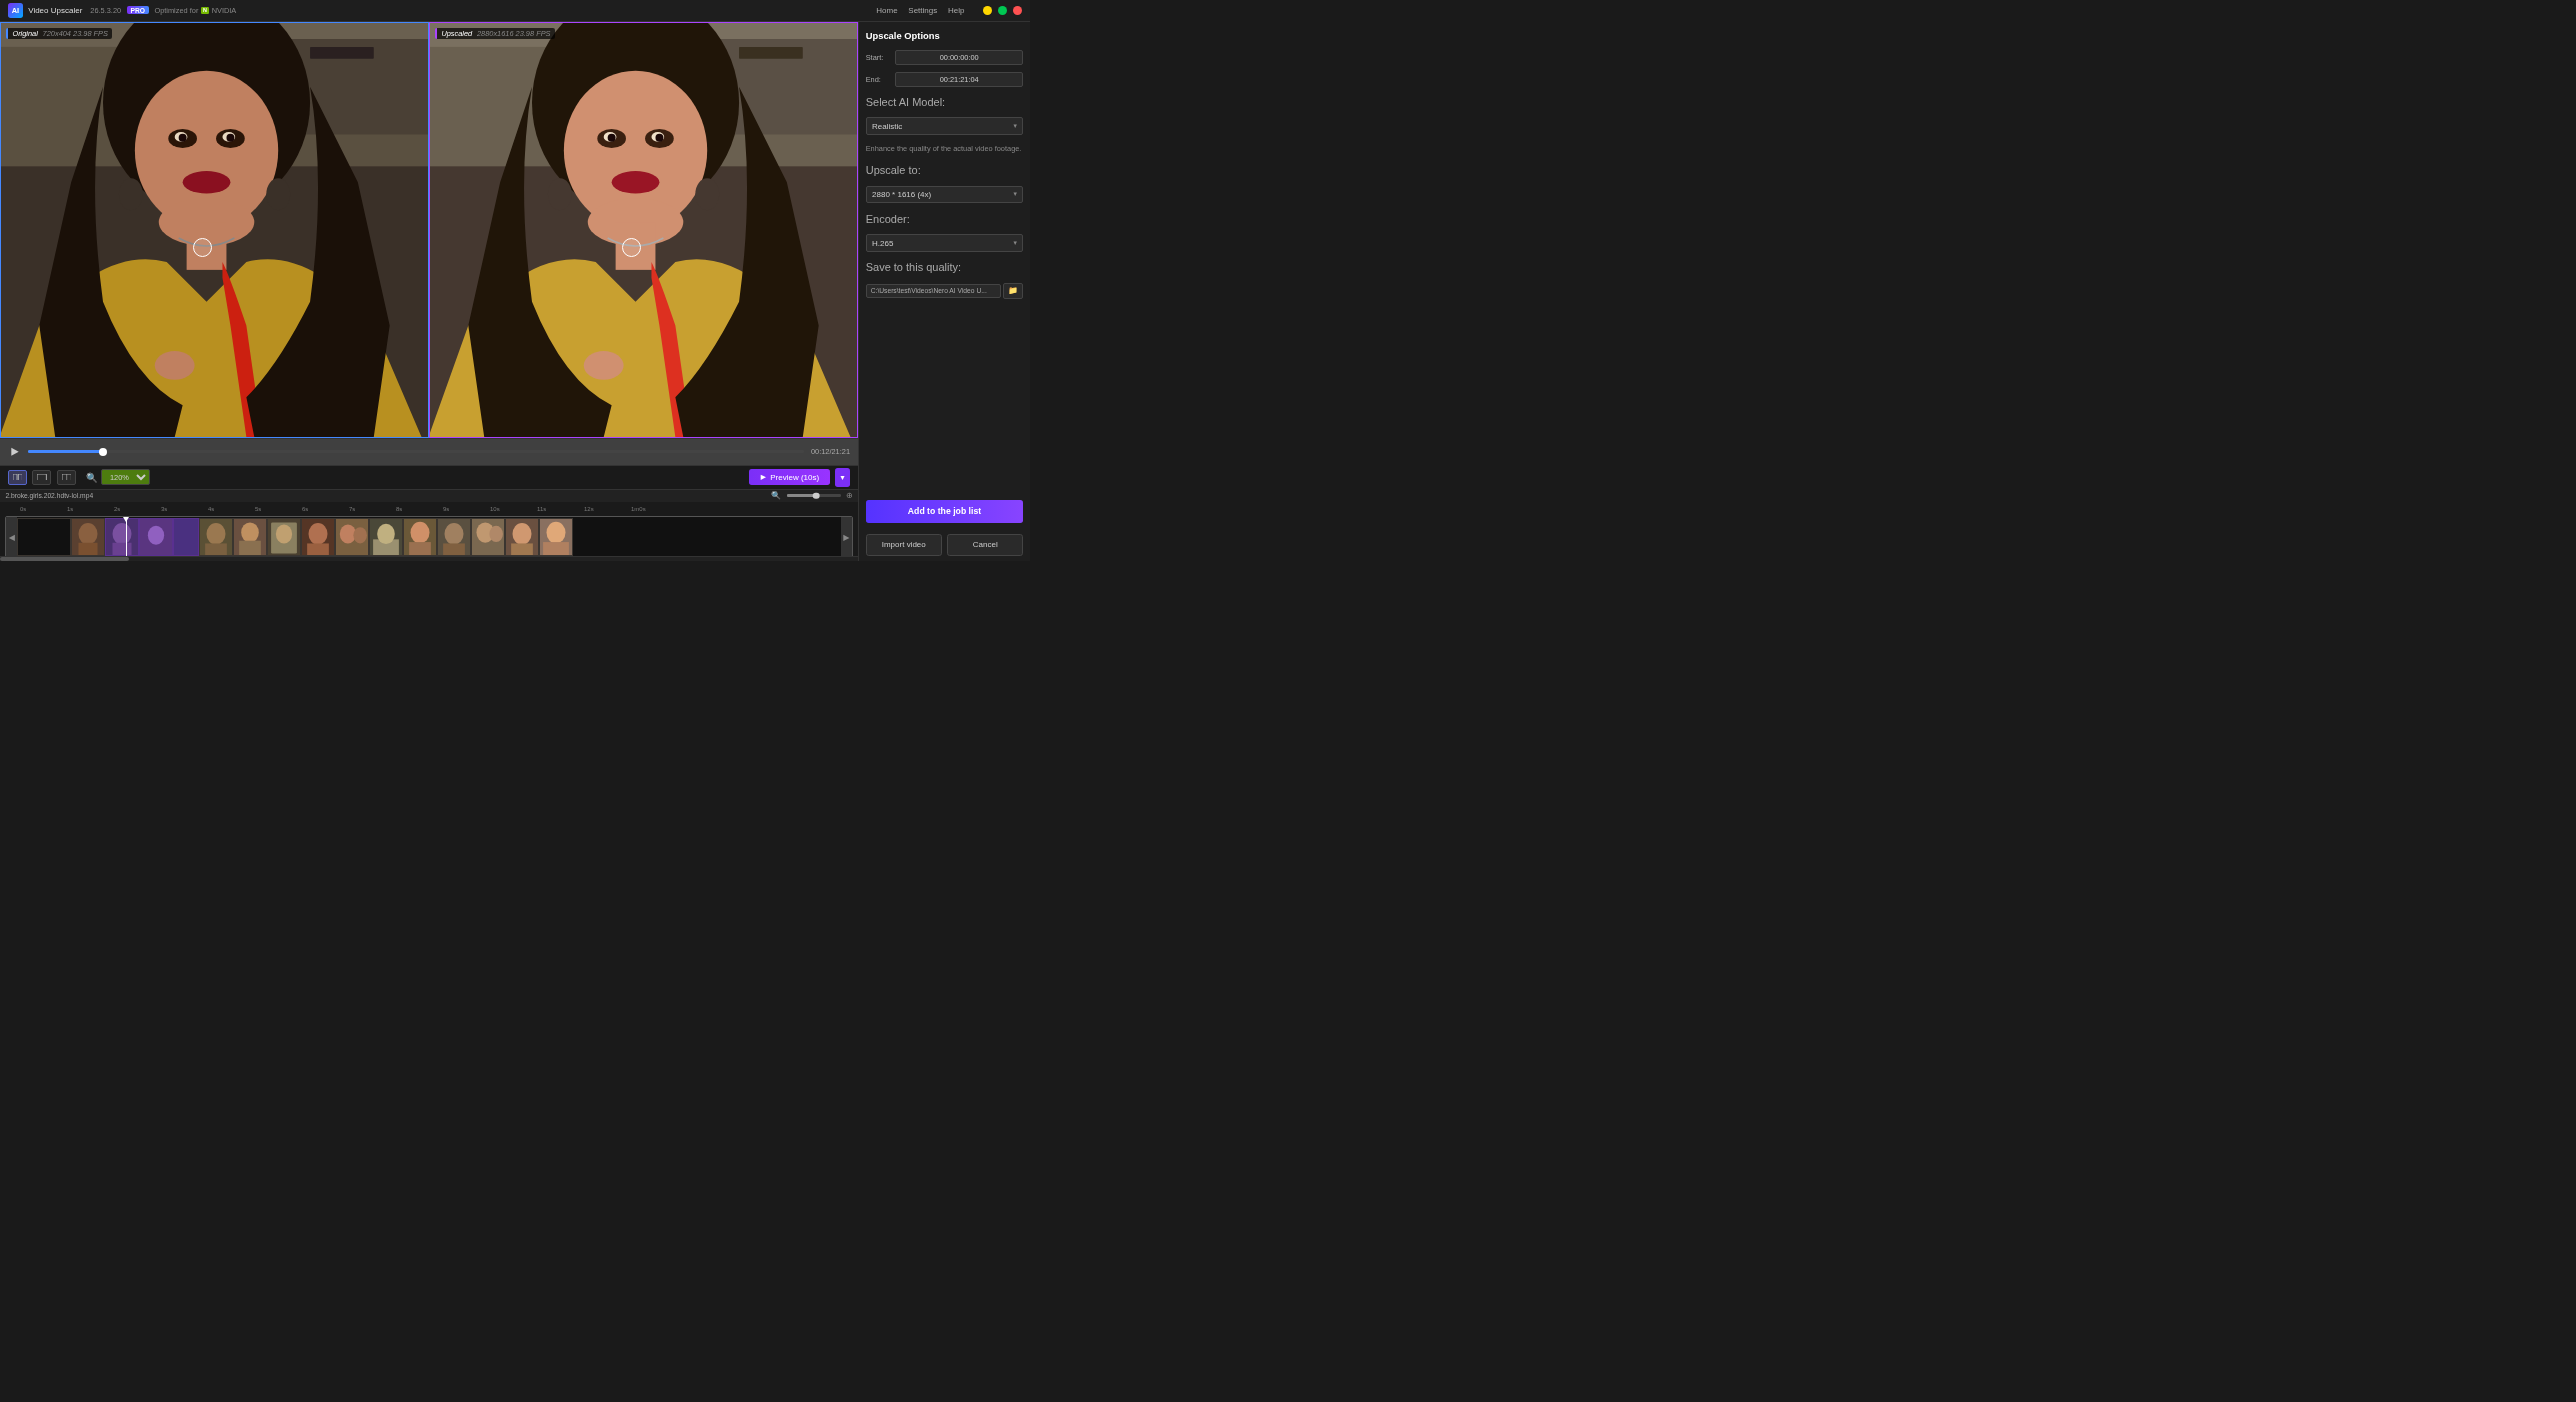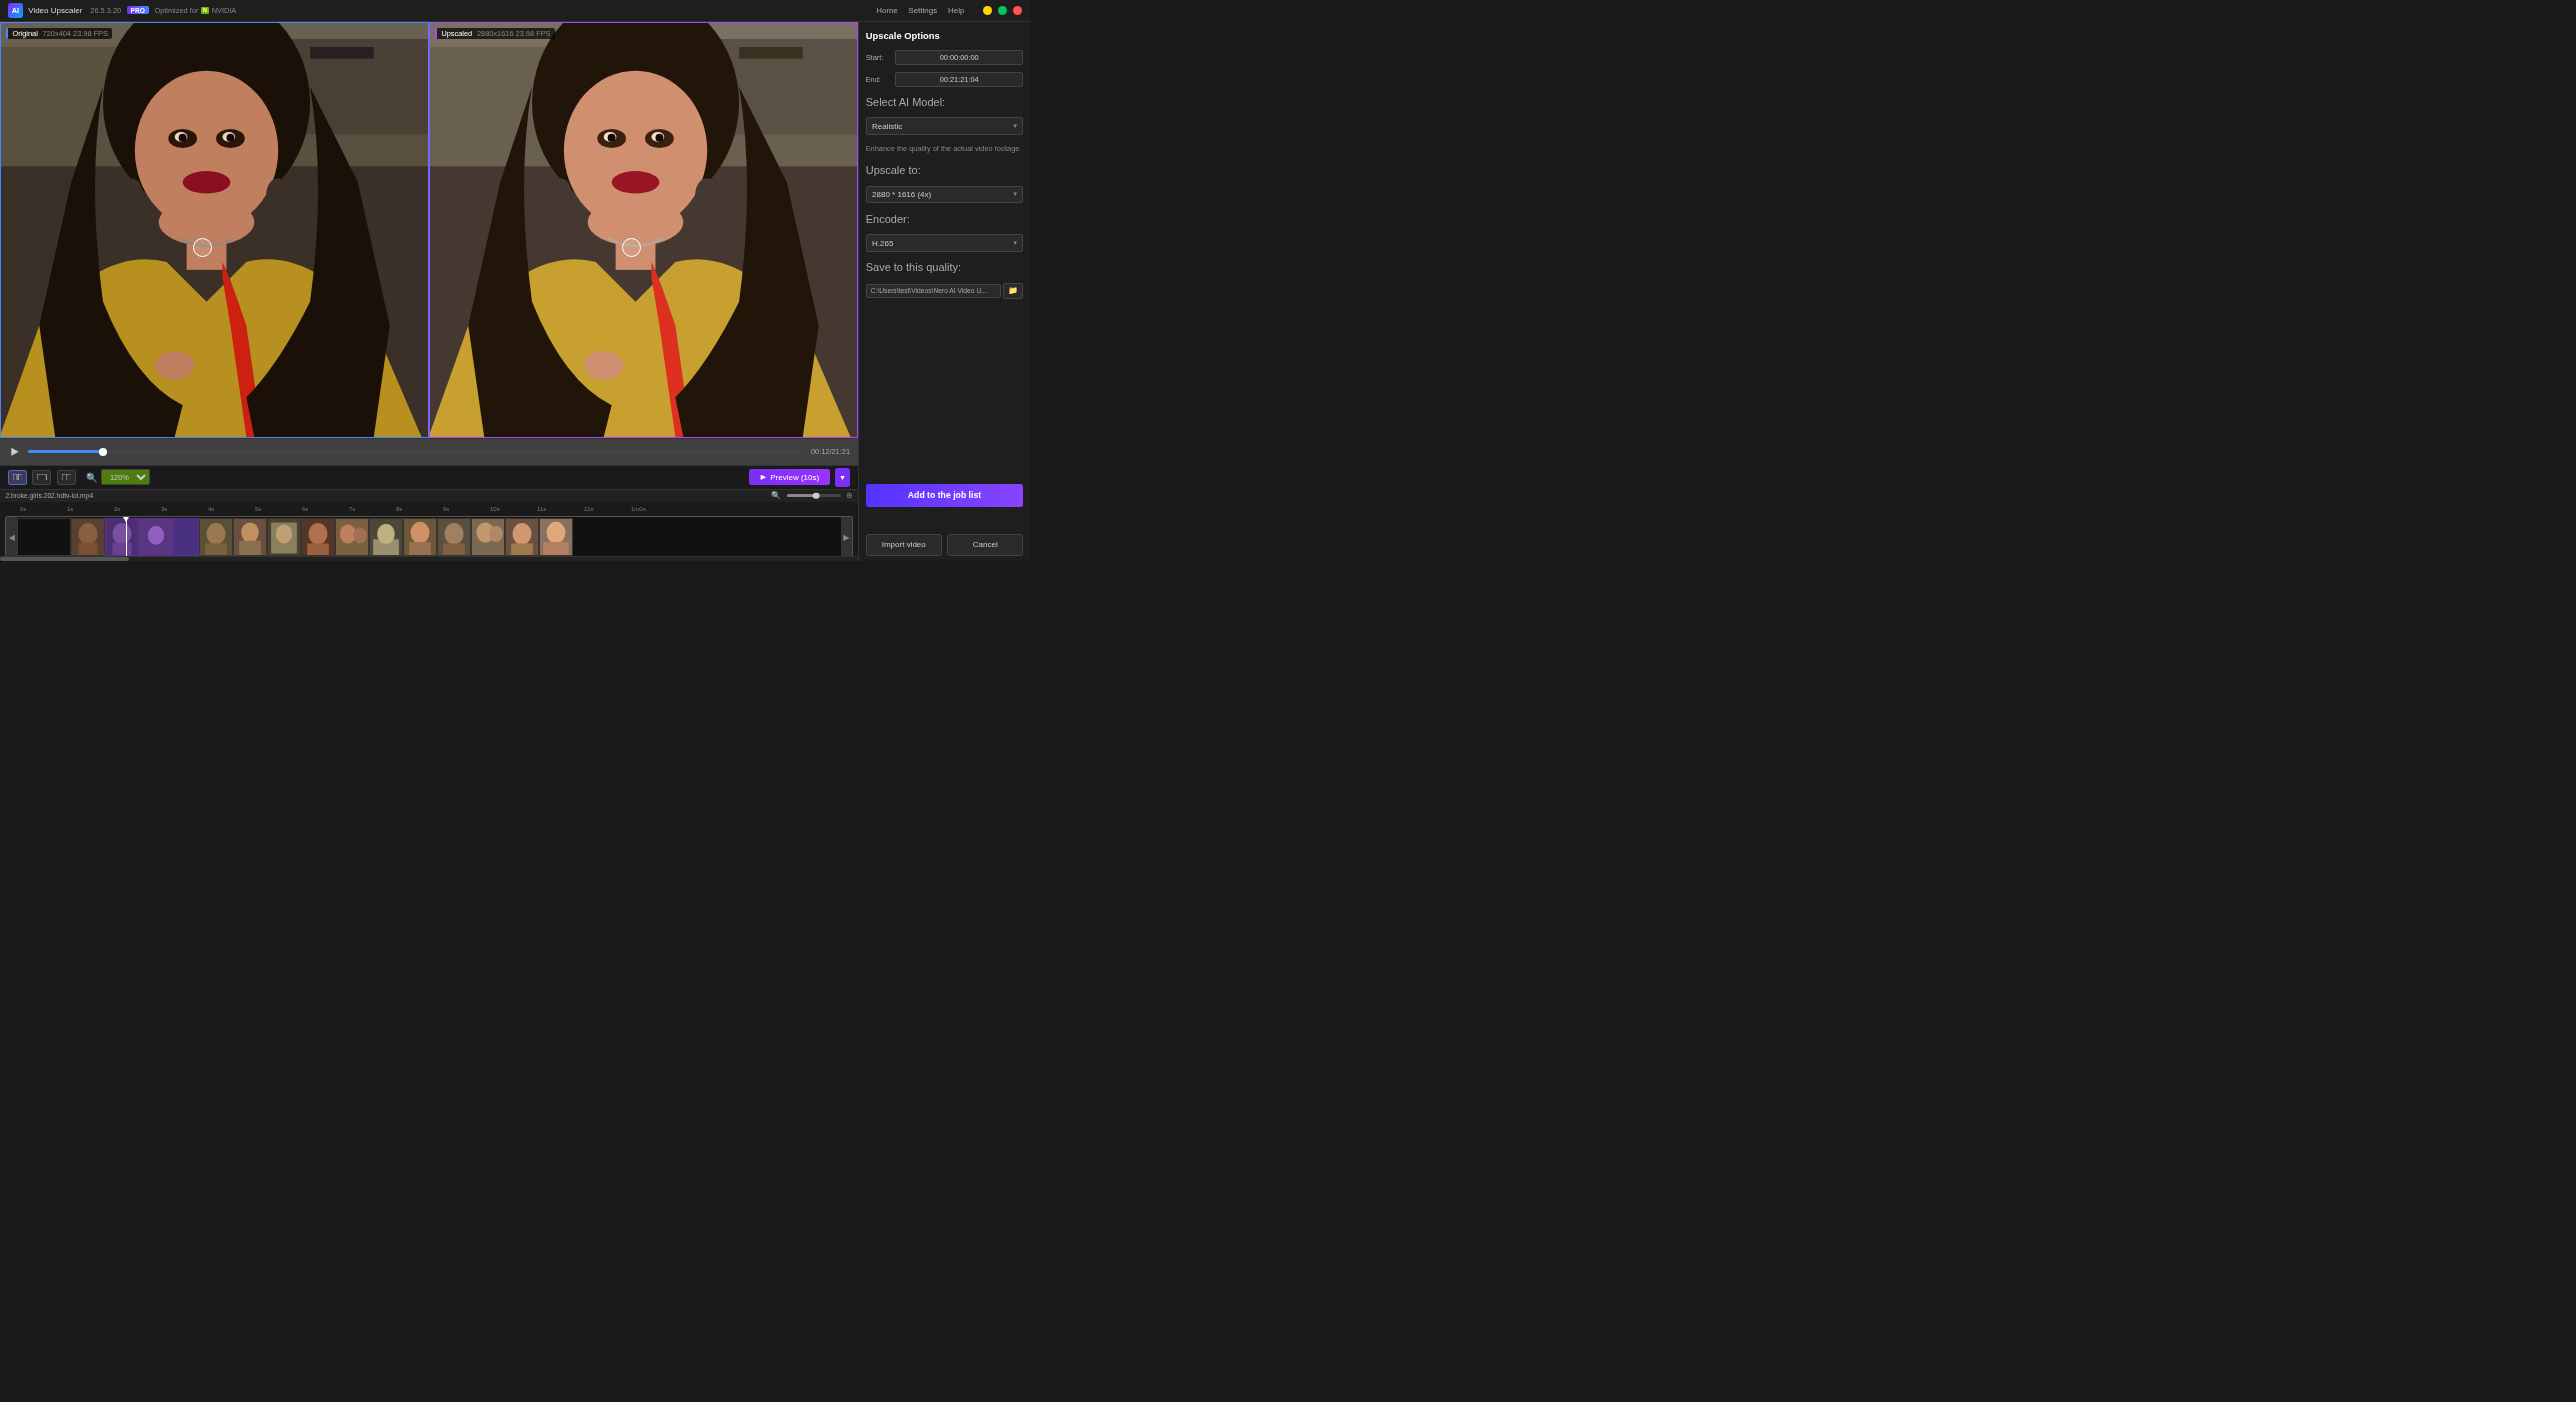--- a/index.html
+++ b/index.html
@@ -85,20 +85,21 @@
     .panel-label {
       position: absolute;
       top: 5.4px;
       left: 5.4px;
       background: rgba(0,0,0,0.7);
       color: #fff;
       font-size: 7.4px;
       padding: 1.3px 4px;
       border-radius: 2px;
       z-index: 10;
+      font-style: italic;
     }
     .panel-label-original { border-left: 2px solid #4488ff; }
     .panel-label-upscaled { border-left: 2px solid #aa44ff; }
 
     #original-panel {
       flex: 1;
       position: relative;
       border: 1.3px solid #4488ff;
       overflow: hidden;
     }
@@ -341,21 +342,21 @@
 
     #add-to-job-btn {
       background: linear-gradient(90deg, #5533ff, #8844ff);
       color: #fff; font-size: 8.7px; font-weight: 600;
       border: none; border-radius: 2.7px;
       padding: 6.7px; cursor: pointer;
       text-align: center; margin-top: auto;
     }
 
     #bottom-btns {
-      display: flex; gap: 5.4px; margin-top: 20px;
+      display: flex; gap: 5.4px; margin-top: 4px;
     }
     #import-video-btn, #cancel-btn {
       flex: 1; padding: 5.4px;
       border-radius: 2.7px; font-size: 8px; cursor: pointer;
       border: none; font-weight: 500;
     }
     #import-video-btn { background: #2a2a2a; color: #ccc; border: 0.7px solid #444; }
     #cancel-btn { background: #2a2a2a; color: #ccc; border: 0.7px solid #444; }
 
     

